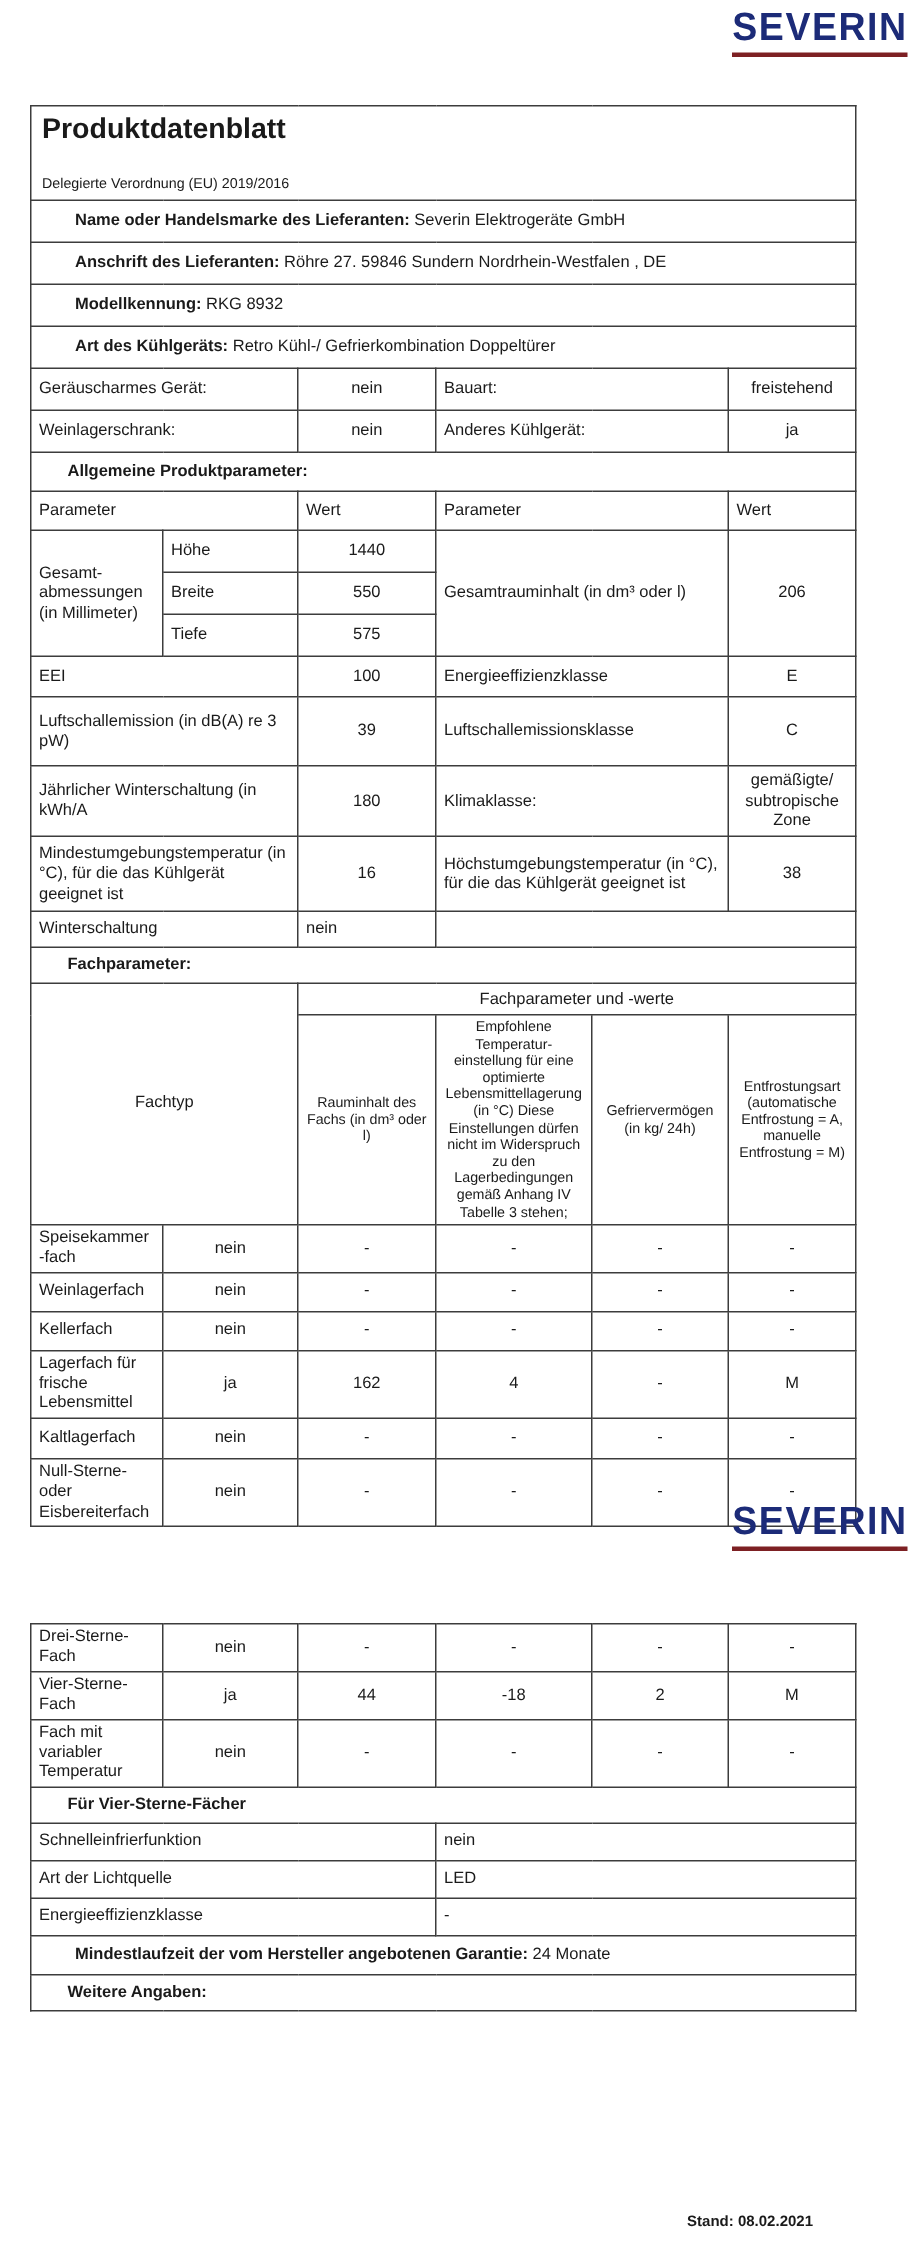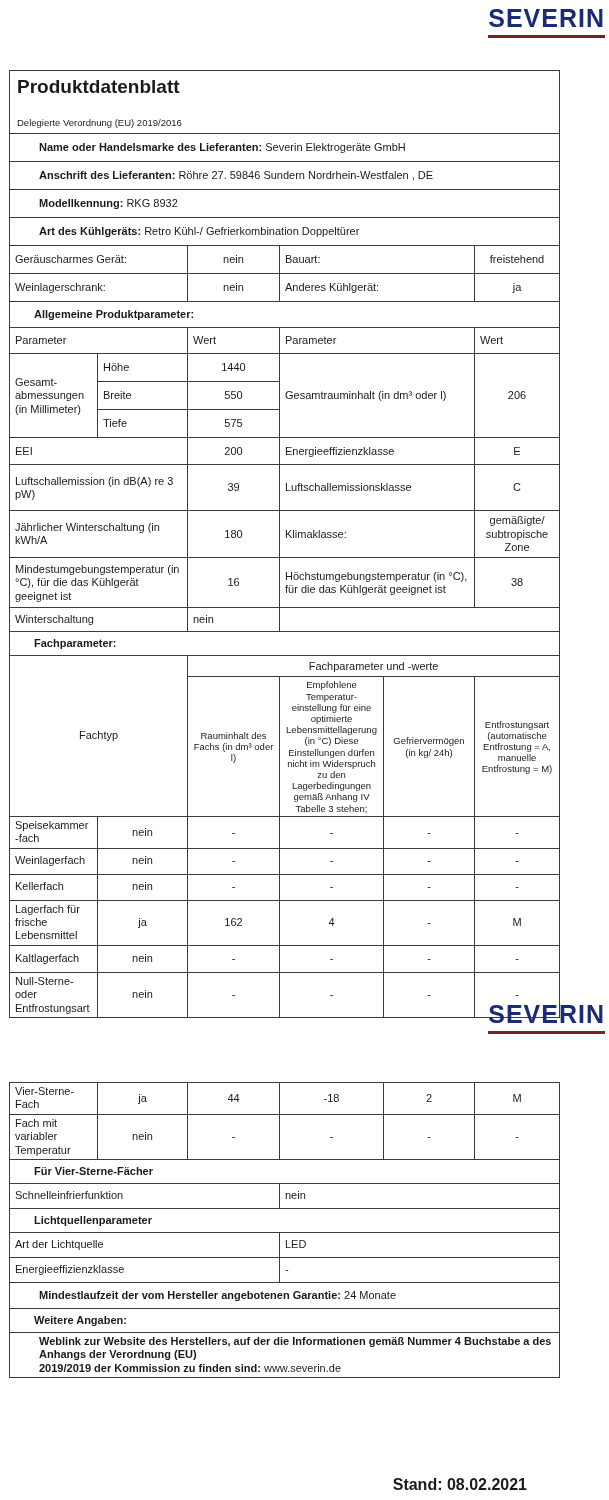--- a/index.html
+++ b/index.html
@@ -13,38 +13,38 @@
   .logo .logo-text{
     font-weight:bold;font-size:25px;letter-spacing:1px;color:#1c2b78;
     line-height:1;display:inline-block;transform:scaleY(1.05);
   }
   .logo .logo-underline{height:3px;background:#7d2023;margin-top:4px;}
   .logo1{top:6px;}
   .logo2{top:1002px;}
 
   
   table.sheet{
-    position:absolute;left:9px;width:550px;
+    position:absolute;left:20px;width:550px;
     border-collapse:collapse;table-layout:fixed;
   }
   #page1{top:70px;}
   #page2{top:1082px;}
   td{
     border:1.5px solid #3c3c3c;padding:2px 5px;font-size:11px;
     vertical-align:middle;line-height:1.22;overflow:hidden;word-wrap:break-word;
   }
   .b{font-weight:bold;padding-left:24px;}
   .c{text-align:center;}
   .small{font-size:9.5px;line-height:1.18;}
   .title-cell{padding:5px 7px;}
   .doc-title{font-size:19px;font-weight:bold;line-height:1.15;}
   .doc-sub{font-size:9.5px;margin-top:19px;}
   .footer-stand{
-    position:absolute;top:1476px;right:82px;
-    font-size:16px;font-weight:bold;
+    position:absolute;top:1476px;right:67px;
+    font-size:10px;font-weight:bold;
   }
 </style>
 </head>
 <body>
 
 <div class="logo logo1">
   <span class="logo-text">SEVERIN</span>
   <div class="logo-underline"></div>
 </div>
 
@@ -119,21 +119,21 @@
   <tr style="height:28px">
     <td>Breite</td>
     <td class="c">550</td>
   </tr>
   <tr style="height:28px">
     <td>Tiefe</td>
     <td class="c">575</td>
   </tr>
   <tr style="height:27px">
     <td colspan="2">EEI</td>
-    <td class="c">200</td>
+    <td class="c">100</td>
     <td colspan="2">Energieeffizienzklasse</td>
     <td class="c">E</td>
   </tr>
   <tr style="height:46px">
     <td colspan="2">Luftschallemission (in dB(A) re 3 pW)</td>
     <td class="c">39</td>
     <td colspan="2">Luftschallemissionsklasse</td>
     <td class="c">C</td>
   </tr>
   <tr style="height:47px">
@@ -200,21 +200,21 @@
   </tr>
   <tr style="height:27px">
     <td>Kaltlagerfach</td>
     <td class="c">nein</td>
     <td class="c">-</td>
     <td class="c">-</td>
     <td class="c">-</td>
     <td class="c">-</td>
   </tr>
   <tr style="height:38px">
-    <td>Null-Sterne- oder Entfrostungsart</td>
+    <td>Null-Sterne- oder Eisbereiterfach</td>
     <td class="c">nein</td>
     <td class="c">-</td>
     <td class="c">-</td>
     <td class="c">-</td>
     <td class="c">-</td>
   </tr>
 </tbody>
   </table>
 
 <div class="logo logo2">
@@ -226,20 +226,28 @@
   <colgroup>
     <col style="width:88px">
       <col style="width:90px">
       <col style="width:92px">
     <col style="width:104px">
       <col style="width:91px">
       <col style="width:85px">
   </colgroup>
   <tbody>
   <tr style="height:25px">
+    <td>Drei-Sterne-Fach</td>
+    <td class="c">nein</td>
+    <td class="c">-</td>
+    <td class="c">-</td>
+    <td class="c">-</td>
+    <td class="c">-</td>
+  </tr>
+  <tr style="height:25px">
     <td>Vier-Sterne-Fach</td>
     <td class="c">ja</td>
     <td class="c">44</td>
     <td class="c">-18</td>
     <td class="c">2</td>
     <td class="c">M</td>
   </tr>
   <tr style="height:36px">
     <td>Fach mit variabler Temperatur</td>
     <td class="c">nein</td>
@@ -248,43 +256,33 @@
     <td class="c">-</td>
     <td class="c">-</td>
   </tr>
   <tr style="height:24px">
     <td colspan="6" class="b">Für Vier-Sterne-Fächer</td>
   </tr>
   <tr style="height:25px">
     <td colspan="3">Schnelleinfrierfunktion</td>
     <td colspan="3">nein</td>
   </tr>
-  <tr style="height:24px">
-    <td colspan="6" class="b">Lichtquellenparameter</td>
-  </tr>
   <tr style="height:25px">
     <td colspan="3">Art der Lichtquelle</td>
     <td colspan="3">LED</td>
   </tr>
   <tr style="height:25px">
     <td colspan="3">Energieeffizienzklasse</td>
     <td colspan="3">-</td>
   </tr>
   <tr style="height:26px">
     <td colspan="6">
       <span class="b">Mindestlaufzeit der vom Hersteller angebotenen Garantie:</span>
       <span>24 Monate</span>
     </td>
   </tr>
   <tr style="height:24px">
     <td colspan="6" class="b">Weitere Angaben:</td>
   </tr>
-  <tr style="height:44px">
-    <td colspan="6">
-      <span class="b" style="display:block">Weblink zur Website des Herstellers, auf der die Informationen gemäß Nummer 4 Buchstabe a des Anhangs der Verordnung (EU)</span>
-      <span class="b">2019/2019 der Kommission zu finden sind:</span>
-      <span>www.severin.de</span>
-    </td>
-  </tr>
 </tbody>
   </table>
 
 <div class="footer-stand">Stand: 08.02.2021</div>
 
 </body></html>

